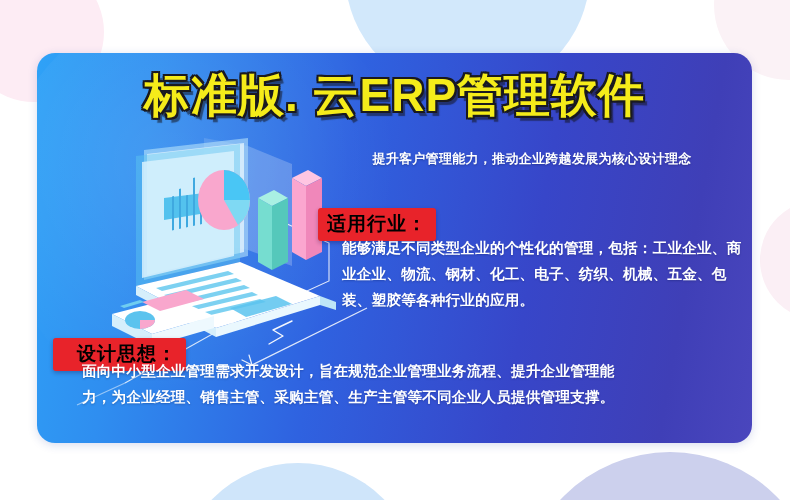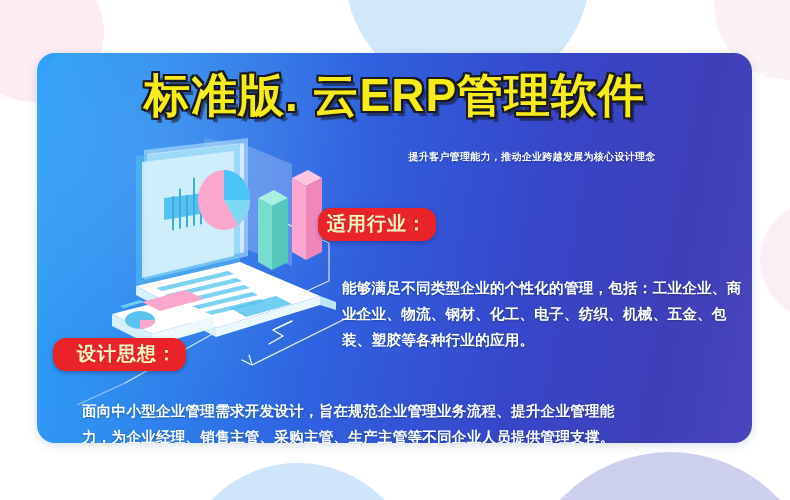--- a/index.html
+++ b/index.html
@@ -39,43 +39,42 @@
     font-size:46px;font-weight:bold;letter-spacing:1px;
     color:#f5ec1a;
     text-shadow:
       2px 0 0 #1a1a20, -2px 0 0 #1a1a20, 0 2px 0 #1a1a20, 0 -2px 0 #1a1a20,
       2px 2px 0 #1a1a20, -2px 2px 0 #1a1a20, 2px -2px 0 #1a1a20, -2px -2px 0 #1a1a20,
       4px 5px 1px rgba(20,20,30,.55);
     white-space:nowrap;
   }
   .subhead{
     position:absolute;left:280px;width:430px;top:97px;text-align:center;
-    font-size:10px;font-weight:bold;color:#ffffff;letter-spacing:.3px;
+    font-size:13px;font-weight:bold;color:#ffffff;letter-spacing:.3px;
     text-shadow:0 1px 2px rgba(10,20,70,.35);
     white-space:nowrap;
   }
 
   
   .badge{
     position:absolute;display:inline-block;
-    background:#e8232a;color:#fef9c3;
+    background:#e8232a;color:#000000;
     font-size:19px;font-weight:bold;letter-spacing:1px;
-    padding:3px 9px 4px 9px;border-radius:13px;
+    padding:3px 9px 4px 9px;border-radius:3px;
     box-shadow:0 2px 4px rgba(20,10,60,.3);
     white-space:nowrap;
   }
   .badge-industry{left:281px;top:155px;}
   .badge-design{left:16px;top:285px;padding-left:24px;}
 
   
   .para{
     position:absolute;color:#ffffff;font-size:14.6px;font-weight:bold;
     line-height:26px;letter-spacing:.2px;
     text-shadow:0 1px 2px rgba(10,20,70,.28);
-    margin-top:40px;
   }
   .para-industry{left:305px;top:182px;width:400px;}
   .para-design{left:45px;top:305px;width:545px;}
 
   
   .conn{position:absolute;left:0;top:0;width:715px;height:390px;pointer-events:none;}
 
   
   .illus{position:absolute;left:15px;top:85px;width:300px;height:230px;}
 </style>

